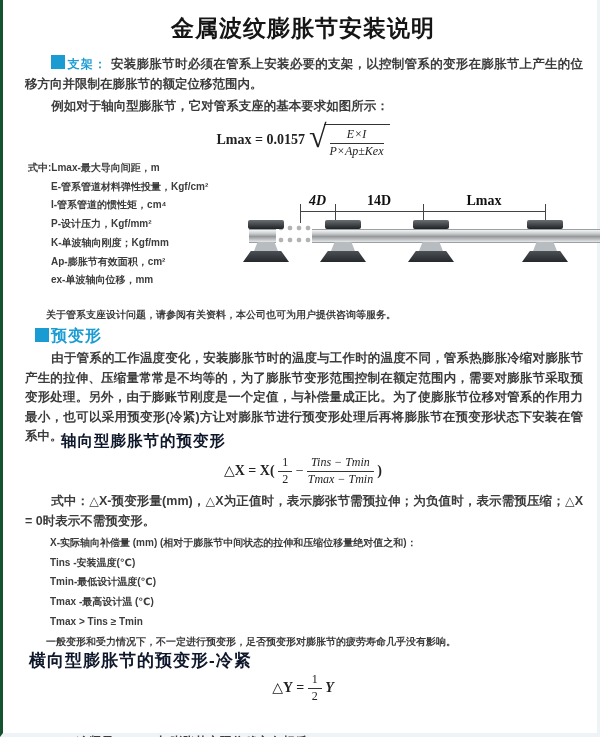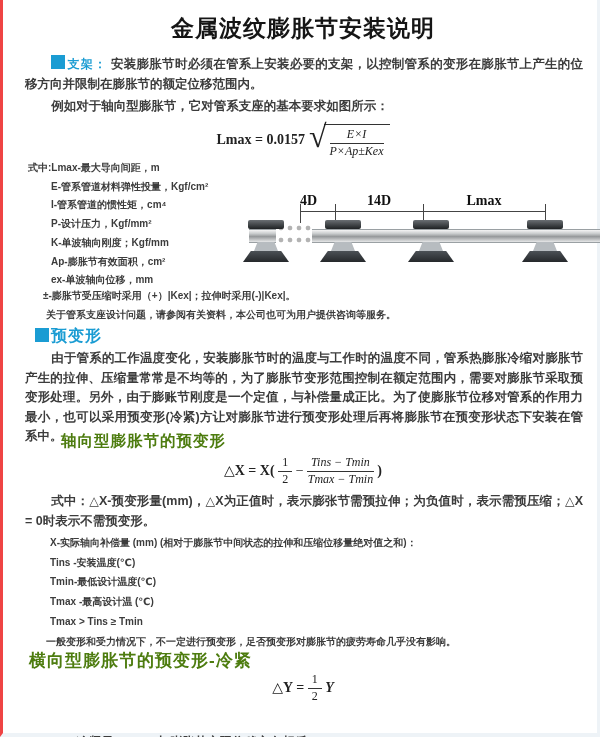--- a/index.html
+++ b/index.html
@@ -3,29 +3,29 @@
 <meta charset="utf-8">
 <style>
   html,body{margin:0;padding:0;}
   body{
     width:600px;height:737px;position:relative;overflow:hidden;
     background:#ffffff;
     font-family:"Liberation Sans","DejaVu Sans",sans-serif;
     color:#3c3c3c;
   }
   .page{position:absolute;inset:0;background:#fff;
-    border-left:3px solid #ef4444;border-right:3px solid #eef3f7;border-bottom:4px solid #eef3f7;}
+    border-left:3px solid #14532d;border-right:3px solid #eef3f7;border-bottom:4px solid #eef3f7;}
   .blk{position:absolute;}
   .body-text{font-size:12.5px;line-height:19.5px;font-weight:600;color:#3c3c3c;}
   .indent{text-indent:2.1em;}
   .just{text-align:justify;}
   h1{margin:0;font-size:23px;font-weight:700;color:#151515;text-align:center;letter-spacing:1px;}
   .sec-label{color:#1a9cd3;font-size:12px;font-weight:700;letter-spacing:1px;}
   .bullet{display:inline-block;width:14px;height:14px;background:#1a9cd3;margin-right:2px;vertical-align:-1px;}
-  .sub-heading{color:#4d7c0f;font-weight:700;letter-spacing:1px;}
+  .sub-heading{color:#0f172a;font-weight:700;letter-spacing:1px;}
   
   .formula{font-family:"Liberation Serif","DejaVu Serif",serif;color:#222;font-size:14px;}
   .f-bold{font-weight:700;}
   .f-var{font-style:italic;}
   .frac{display:inline-block;vertical-align:middle;text-align:center;line-height:1.15;font-size:12px;}
   .frac .num{display:block;border-bottom:1px solid #333;padding:0 4px 1px;}
   .frac .den{display:block;padding-top:1px;}
   .radical{display:inline-flex;align-items:flex-start;margin-left:4px;}
   .rad-sign{font-size:32px;line-height:0.85;font-weight:400;margin-right:-3px;transform:translateY(3px);}
   .rad-body{border-top:1.6px solid #333;padding:3px 6px 0;margin-top:4px;}
@@ -81,30 +81,29 @@
 
   <div class="blk" style="top:159px;left:25px;width:300px;">
     <div class="def-line">式中:Lmax-最大导向间距，m</div>
     <div class="def-line def-sub">E-管系管道材料弹性投量，Kgf/cm²</div>
     <div class="def-line def-sub">I-管系管道的惯性矩，cm⁴</div>
     <div class="def-line def-sub">P-设计压力，Kgf/mm²</div>
     <div class="def-line def-sub">K-单波轴向刚度；Kgf/mm</div>
     <div class="def-line def-sub">Ap-膨胀节有效面积，cm²</div>
     <div class="def-line def-sub">ex-单波轴向位移，mm</div>
   </div>
-  <div class="blk def-line" style="top:287px;left:40px;width:540px;">±-膨胀节受压缩时采用（+）|Kex|；拉伸时采用(-)|Kex|。</div>
   <div class="blk def-line" style="top:306px;left:22px;width:558px;white-space:normal;text-indent:2.1em;">关于管系支座设计问题，请参阅有关资料，本公司也可为用户提供咨询等服务。</div>
 
   <div class="blk diagram" style="top:193px;left:246px;">
     <div class="dim-line"></div>
     <div class="tick" style="left:51px;"></div>
     <div class="tick" style="left:86px;"></div>
     <div class="tick" style="left:174px;"></div>
     <div class="tick" style="left:296px;"></div>
-    <span class="dim-label" style="left:42px;width:35px;">4D</span>
+    <span class="dim-label" style="left:51px;width:35px;font-style:italic;">4D</span>
     <span class="dim-label" style="left:86px;width:88px;">14D</span>
     <span class="dim-label" style="left:174px;width:122px;">Lmax</span>
     <div class="pipe"></div>
     <div class="bellows"></div>
     <div class="support" style="left:-6px;">
       <div class="cap"></div>
       <div class="saddle"></div>
       <div class="base"></div>
     </div>
     <div class="support" style="left:71px;">

